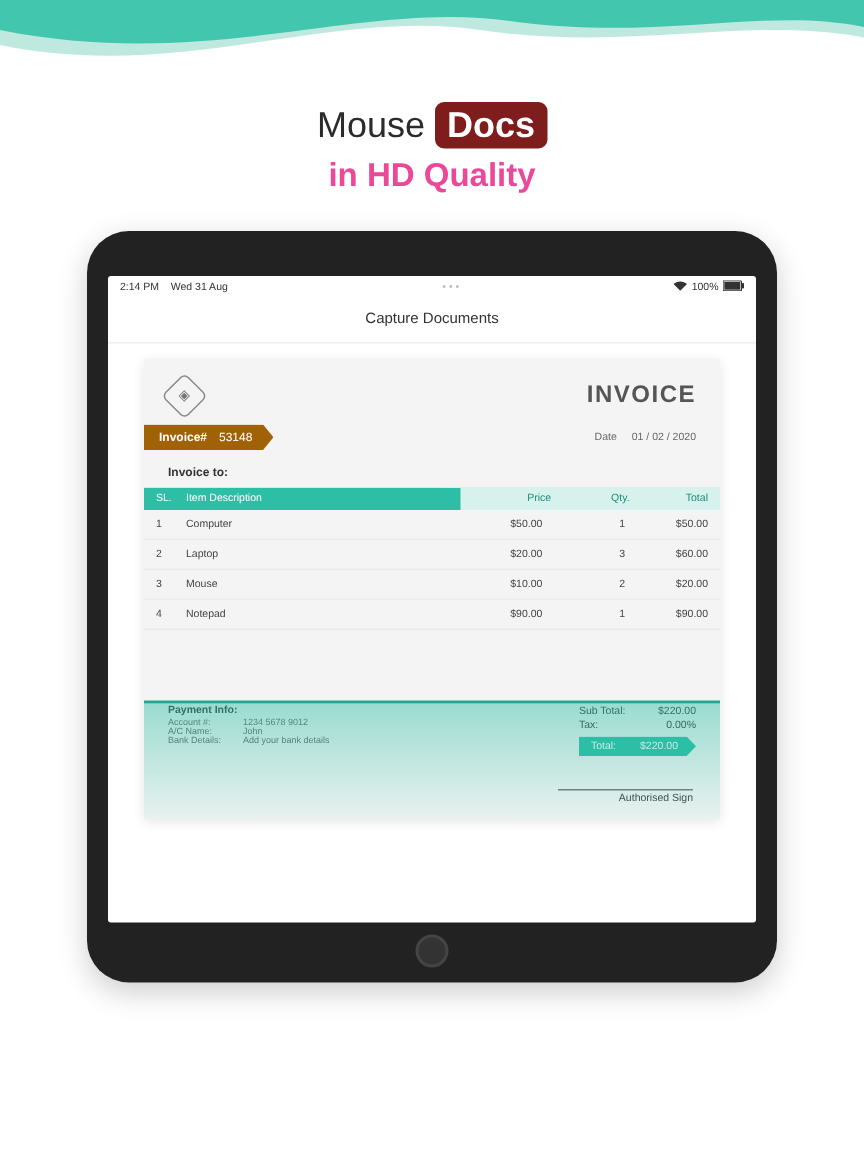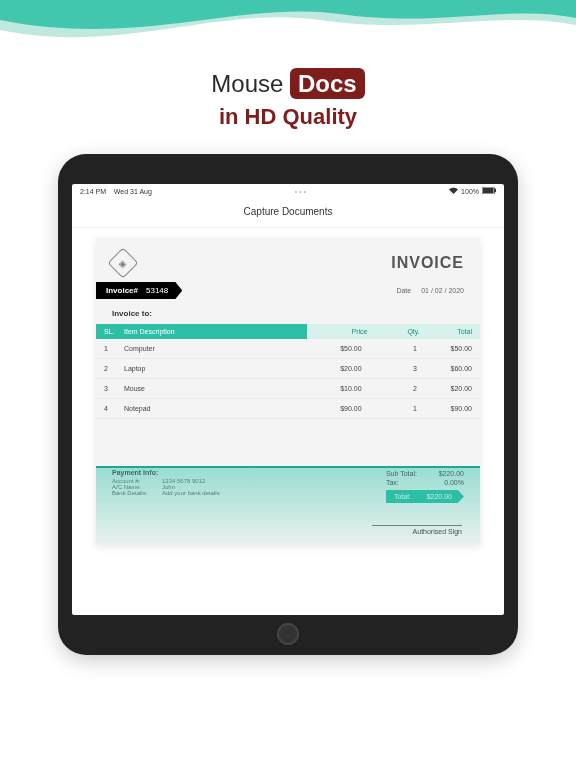--- a/index.html
+++ b/index.html
@@ -29,21 +29,21 @@
   .marketing .line1 .highlight {
     background: #7f1d1d;
     color: #fff;
     padding: 2px 8px;
     border-radius: 6px;
     font-weight: 600;
   }
   .marketing .line2 {
     font-size: 22px;
     font-weight: 700;
-    color: #7f1d1d;
+    color: #ec4899;
     margin-top: 6px;
   }
   .tablet {
     width: 460px;
     height: 501px;
     margin: 8px auto 0;
     background: #222;
     border-radius: 28px;
     padding: 30px 14px 40px;
     position: relative;
@@ -113,21 +113,21 @@
     font-weight: 800;
     color: #555;
     letter-spacing: 1px;
   }
   .invno-row {
     display: flex;
     justify-content: space-between;
     align-items: center;
   }
   .invno-ribbon {
-    background: #000000;
+    background: #a16207;
     color: #fff;
     padding: 4px 14px 4px 10px;
     font-size: 8px;
     position: relative;
     clip-path: polygon(0 0, 92% 0, 100% 50%, 92% 100%, 0 100%);
     display: flex; gap: 8px;
   }
   .invno-ribbon .lab { font-weight: 600; }
   .date-block {
     padding-right: 16px;

